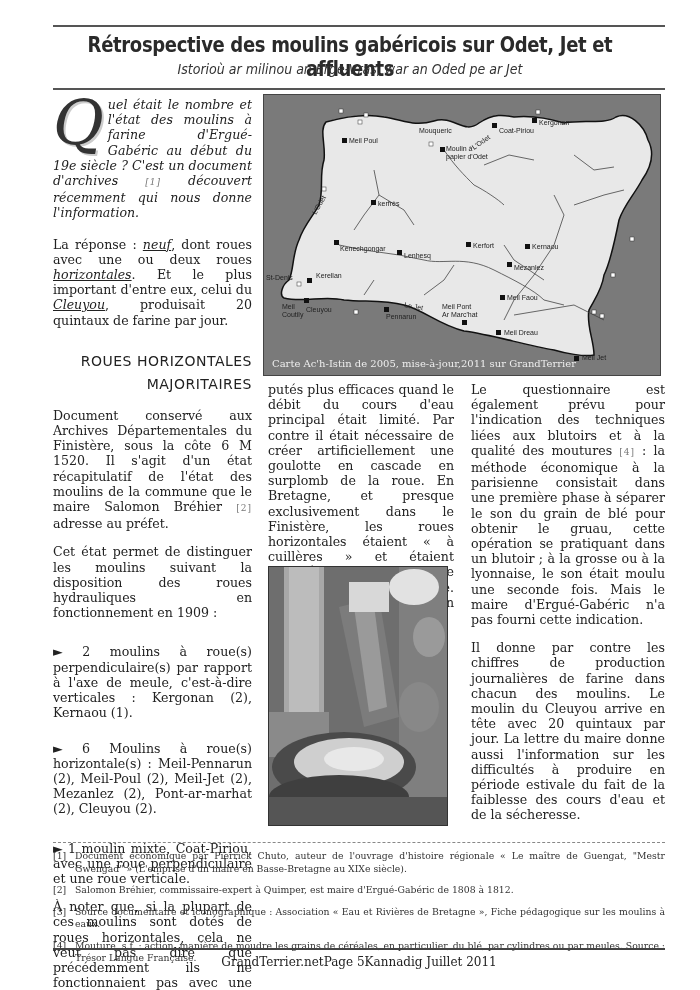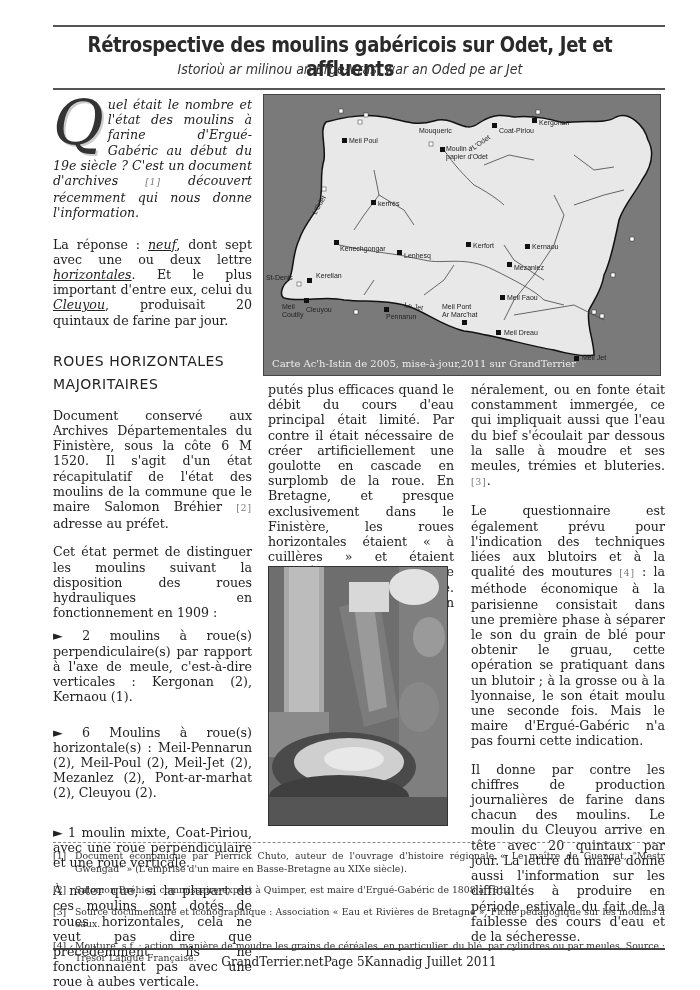--- a/index.html
+++ b/index.html
@@ -6,21 +6,21 @@
   body { width:700px; height:990px; position:relative; overflow:hidden; font-family:"DejaVu Serif", serif; color:#222; }
   .rule { position:absolute; left:53px; width:612px; height:2px; background:#555; }
   .title { position:absolute; left:0; width:700px; text-align:center; top:33px; font-family:"DejaVu Sans", sans-serif; font-size:20.5px; font-weight:bold; letter-spacing:-0.4px; color:#2a2a2a; transform:scaleX(0.88); transform-origin:center; }
   .subtitle { position:absolute; left:0; width:700px; text-align:center; top:61px; font-family:"DejaVu Sans", sans-serif; font-size:14px; font-style:italic; color:#333; transform:scaleX(0.9); }
   .col { position:absolute; font-size:12.6px; line-height:15.2px; text-align:justify; }
   .col p { margin:0 0 13px 0; }
   .intro { font-style:italic; }
   .dropcap { float:left; font-size:62px; line-height:48px; font-style:italic; font-family:"DejaVu Serif", serif; margin:2px 4px -4px 0; color:#333; text-shadow:2px 2px 0 #ccc; }
   .u { text-decoration:underline;font-style:italic; }
   .ref { font-size:9px; color:#777; letter-spacing:1px; }
-  .heading { font-family:"DejaVu Sans", sans-serif; font-size:14px; text-align:left; letter-spacing:0.5px; line-height:23px; margin:0 0 12px 0; color:#222; }
+  .heading { font-family:"DejaVu Sans", sans-serif; font-size:14px; text-align:right; letter-spacing:0.5px; line-height:23px; margin:0 0 12px 0; color:#222; }
   .map { position:absolute; left:263px; top:94px; width:396px; height:280px; background:#7a7a7a; border:1px solid #444; overflow:hidden; }
   .map svg { position:absolute; left:0; top:0; }
   .map-caption { position:absolute; left:8px; bottom:6px; font-size:10px; color:#eee; font-family:"DejaVu Serif", serif; }
   .photo { position:absolute; left:268px; top:566px; width:178px; height:258px; border:1px solid #333; background:#555; overflow:hidden; }
   .dashrule { position:absolute; left:53px; top:842px; width:612px; border-top:1.5px dashed #888; }
   .notes { position:absolute; left:53px; top:850px; width:612px; font-size:9.3px; line-height:12.5px; color:#333; }
   .note { display:flex; margin-bottom:9px; }
   .note .num { width:22px; flex:none; }
   .note .txt { flex:1; text-align:justify; }
   .footer { position:absolute; top:955px; left:53px; width:612px; display:flex; justify-content:center; font-size:12px; color:#222; }
@@ -33,30 +33,30 @@
 <div class="rule" style="top:25px;"></div>
 <div class="title">Rétrospective des moulins gabéricois sur Odet, Jet et affluents</div>
 <div class="subtitle">Istorioù ar milinou an Erge-Vras, war an Oded pe ar Jet</div>
 <div class="rule" style="top:88px;"></div>
 
 <div class="col" style="left:53px; top:97px; width:199px;">
   <p class="intro">
     <span class="dropcap">Q</span><span>uel était le nombre et l'état des moulins à farine d'Ergué-Gabéric au début du 19e siècle ? C'est un document d'archives </span><span class="ref">[1]</span><span> découvert récemment qui nous donne l'information.</span>
   </p>
   <p style="margin-top:16px;">
-    <span>La réponse : </span><span class="u">neuf</span><span>, dont sept avec une ou deux lettre </span><span class="u">horizontales</span><span>. Et le plus important d'entre eux, celui du </span><span class="u">Cleuyou</span><span>, produisait 20 quintaux de farine par jour.</span>
+    <span>La réponse : </span><span class="u">neuf</span><span>, dont roues avec une ou deux roues </span><span class="u">horizontales</span><span>. Et le plus important d'entre eux, celui du </span><span class="u">Cleuyou</span><span>, produisait 20 quintaux de farine par jour.</span>
   </p>
   <div class="heading" style="margin-top:22px;">
     <div>ROUES HORIZONTALES</div>
     <div>MAJORITAIRES</div>
   </div>
   <p>
     <span>Document conservé aux Archives Départementales du Finistère, sous la côte 6 M 1520. Il s'agit d'un état récapitulatif de l'état des moulins de la commune que le maire Salomon Bréhier </span><span class="ref">[2]</span><span> adresse au préfet.</span>
   </p>
-  <p style="margin-bottom:8px;">Cet état permet de distinguer les moulins suivant la disposition des roues hydrauliques en fonctionnement en 1909 :</p>
+  <p style="margin-bottom:24px;">Cet état permet de distinguer les moulins suivant la disposition des roues hydrauliques en fonctionnement en 1909 :</p>
   <p style="margin-bottom:20px;">► 2 moulins à roue(s) perpendiculaire(s) par rapport à l'axe de meule, c'est-à-dire verticales : Kergonan (2), Kernaou (1).</p>
   <p style="margin-bottom:24px;">► 6 Moulins à roue(s) horizontale(s) : Meil-Pennarun (2), Meil-Poul (2), Meil-Jet (2), Mezanlez (2), Pont-ar-marhat (2), Cleuyou (2).</p>
   <p>► 1 moulin mixte, Coat-Piriou, avec une roue perpendiculaire et une roue verticale.</p>
   <p>À noter que, si la plupart de ces moulins sont dotés de roues horizontales, cela ne veut pas dire que précédemment ils ne fonctionnaient pas avec une roue à aubes verticale.</p>
   <p>Les roues horizontales étaient ré-</p>
 </div>
 
 <div class="map">
   <svg width="396" height="280" viewBox="0 0 396 280">
     <path d="M62,27 C80,22 100,18 120,22 C140,25 150,32 170,26 C190,20 200,40 215,28 C230,18 240,20 250,22 C270,20 290,25 300,28 C320,24 340,30 352,22 C365,16 380,30 384,45 C392,60 385,75 378,85 C370,100 360,110 355,125 C350,150 345,170 340,180 C338,195 330,205 325,215 C322,230 330,245 330,260 C320,262 300,258 290,255 C260,250 230,240 200,236 C175,230 160,215 140,210 C120,205 100,207 80,205 C60,200 40,208 20,203 C15,200 18,190 25,185 C30,175 28,160 35,145 C40,130 50,120 55,110 C60,95 55,80 60,65 C62,50 55,35 62,27 Z" fill="#e8e8e8" stroke="#111" stroke-width="1.5"></path>
@@ -161,23 +161,20 @@
     <ellipse cx="75" cy="200" rx="72" ry="35" fill="#4a4a4a"></ellipse>
     <ellipse cx="80" cy="195" rx="55" ry="24" fill="#cfcfcf"></ellipse>
     <ellipse cx="85" cy="192" rx="30" ry="12" fill="#e8e8e8"></ellipse>
     <ellipse cx="70" cy="230" rx="70" ry="22" fill="#3f3f3f"></ellipse>
     <rect x="0" y="230" width="178" height="28" fill="#555"></rect>
   </svg>
 </div>
 
 <div class="col" style="left:471px; top:382px; width:194px;">
   <p>
-    <span>néralement, ou en fonte était constamment immergée, ce qui impliquait aussi que l'eau du bief s'écoulait par dessous la salle à moudre et ses meules, trémies et bluteries. </span><span class="ref">[3]</span><span>.</span>
-  </p>
-  <p>
     <span>Le questionnaire est également prévu pour l'indication des techniques liées aux blutoirs et à la qualité des moutures </span><span class="ref">[4]</span><span> : la méthode économique à la parisienne consistait dans une première phase à séparer le son du grain de blé pour obtenir le gruau, cette opération se pratiquant dans un blutoir ; à la grosse ou à la lyonnaise, le son était moulu une seconde fois. Mais le maire d'Ergué-Gabéric n'a pas fourni cette indication.</span>
   </p>
   <p>Il donne par contre les chiffres de production journalières de farine dans chacun des moulins. Le moulin du Cleuyou arrive en tête avec 20 quintaux par jour. La lettre du maire donne aussi l'information sur les difficultés à produire en période estivale du fait de la faiblesse des cours d'eau et de la sécheresse.</p>
 </div>
 
 <div class="dashrule"></div>
 
 <div class="notes">
   <div class="note">
     <span class="num">[1]</span>

